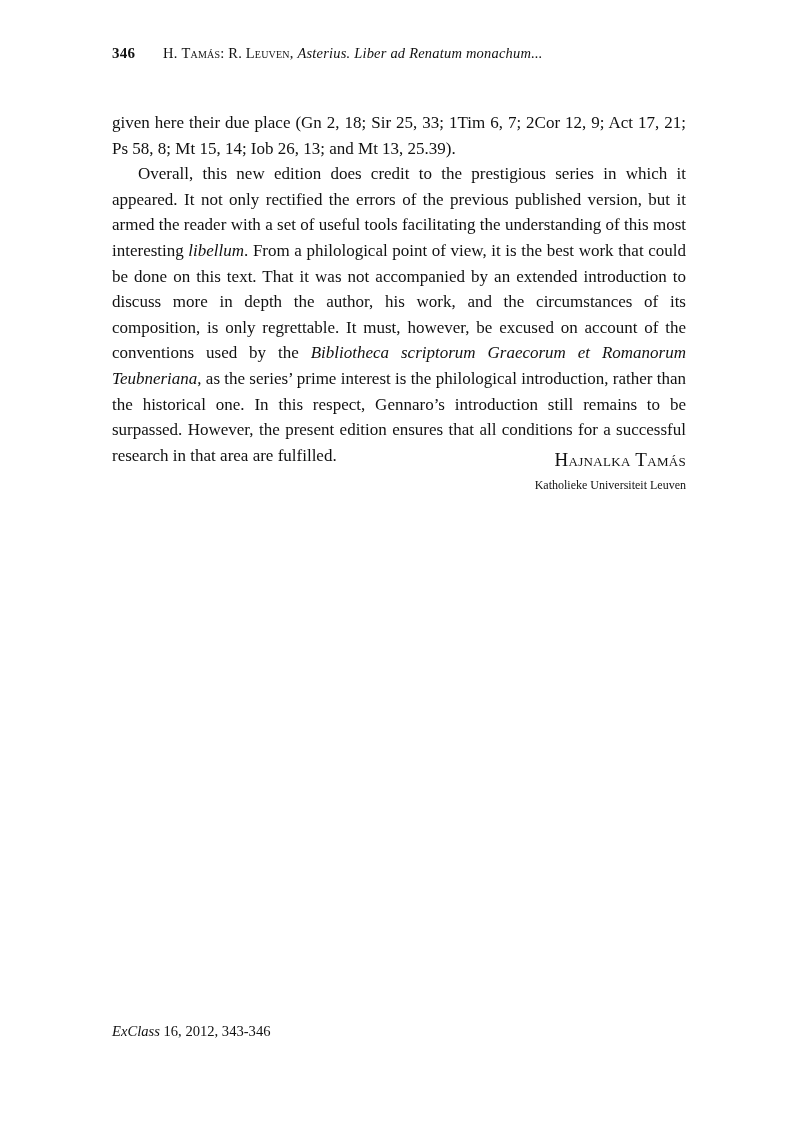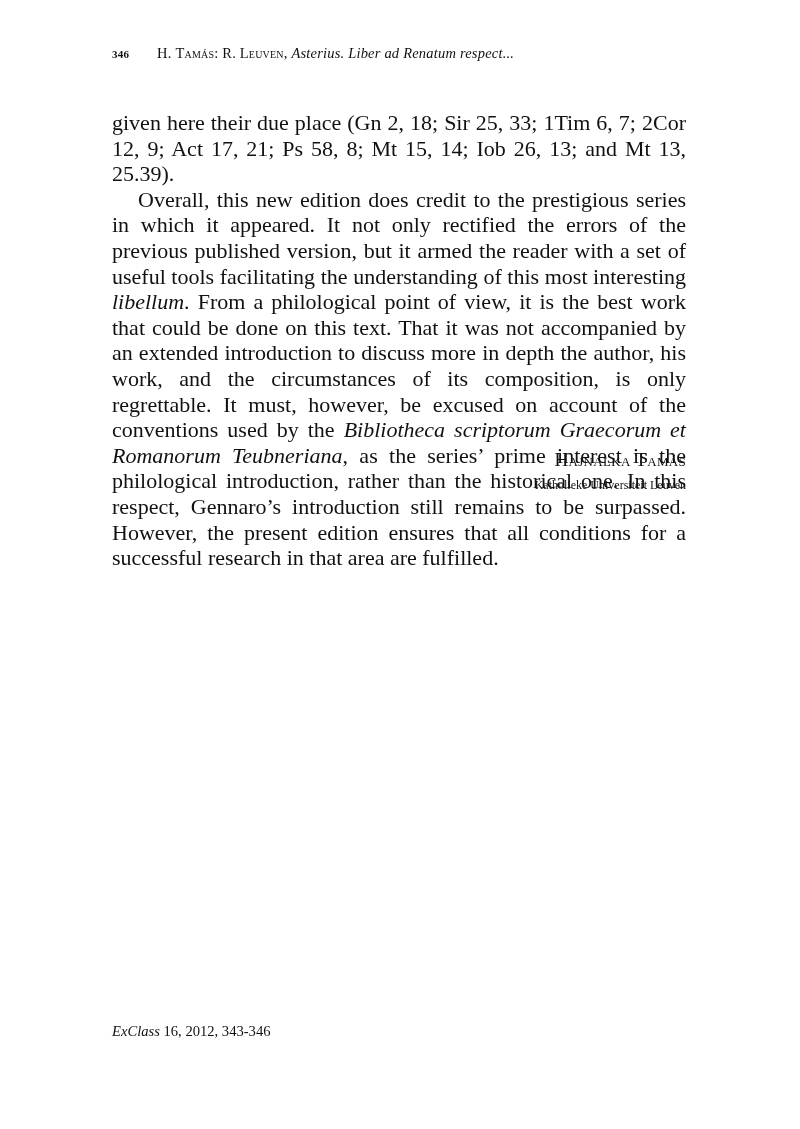--- a/index.html
+++ b/index.html
@@ -29,37 +29,37 @@
     position: absolute;
     left: 112px;
     top: 45px;
     width: 580px;
     font-size: 14.5px;
     letter-spacing: 0.2px;
     white-space: nowrap;
   }
   .running-head .folio {
     font-weight: bold;
-    font-size: 11px;
+    font-size: 15px;
     margin-right: 28px;
   }
   .sc {
     font-variant: small-caps;
   }
   .ital {
     font-style: italic;
   }
 
   
   .body-block {
     position: absolute;
     left: 112px;
     top: 110px;
     width: 574px;
-    font-size: 22px;
+    font-size: 17px;
     line-height: 25.6px;
     text-align: justify;
     text-justify: inter-word;
   }
   .body-block p {
     margin: 0;
   }
   .body-block p.indent {
     text-indent: 26px;
   }
@@ -94,21 +94,21 @@
   .footer .journal {
     font-style: italic;
   }
 </style>
 </head>
 <body>
 
 <div class="page">
 
   <div class="running-head">
-    <span class="folio">346</span><span>H. </span><span class="sc">Tamás</span><span>: R. </span><span class="sc">Leuven</span><span>, </span><span class="ital">Asterius. Liber ad Renatum respect...</span>
+    <span class="folio">346</span><span>H. </span><span class="sc">Tamás</span><span>: R. </span><span class="sc">Leuven</span><span>, </span><span class="ital">Asterius. Liber ad Renatum monachum...</span>
   </div>
 
   <div class="body-block">
     <p>given here their due place (Gn 2, 18; Sir 25, 33; 1Tim 6, 7; 2Cor 12, 9; Act 17, 21; Ps 58, 8; Mt 15, 14; Iob 26, 13; and Mt 13, 25.39).</p>
     <p class="indent"><span>Overall, this new edition does credit to the prestigious series in which it appeared. It not only rectified the errors of the previous published version, but it armed the reader with a set of useful tools facilitating the understanding of this most interesting </span><span class="ital">libellum</span><span>. From a philological point of view, it is the best work that could be done on this text. That it was not accompanied by an extended introduction to discuss more in depth the author, his work, and the circumstances of its composition, is only regrettable. It must, however, be excused on account of the conventions used by the </span><span class="ital">Bibliotheca scriptorum Graecorum et Romanorum Teubneriana</span><span>, as the series’ prime interest is the philological introduction, rather than the historical one. In this respect, Gennaro’s introduction still remains to be surpassed. However, the present edition ensures that all conditions for a successful research in that area are fulfilled.</span></p>
   </div>
 
   <div class="signature">
     <div class="author">Hajnalka Tamás</div>
     <div class="affil">Katholieke Universiteit Leuven</div>

